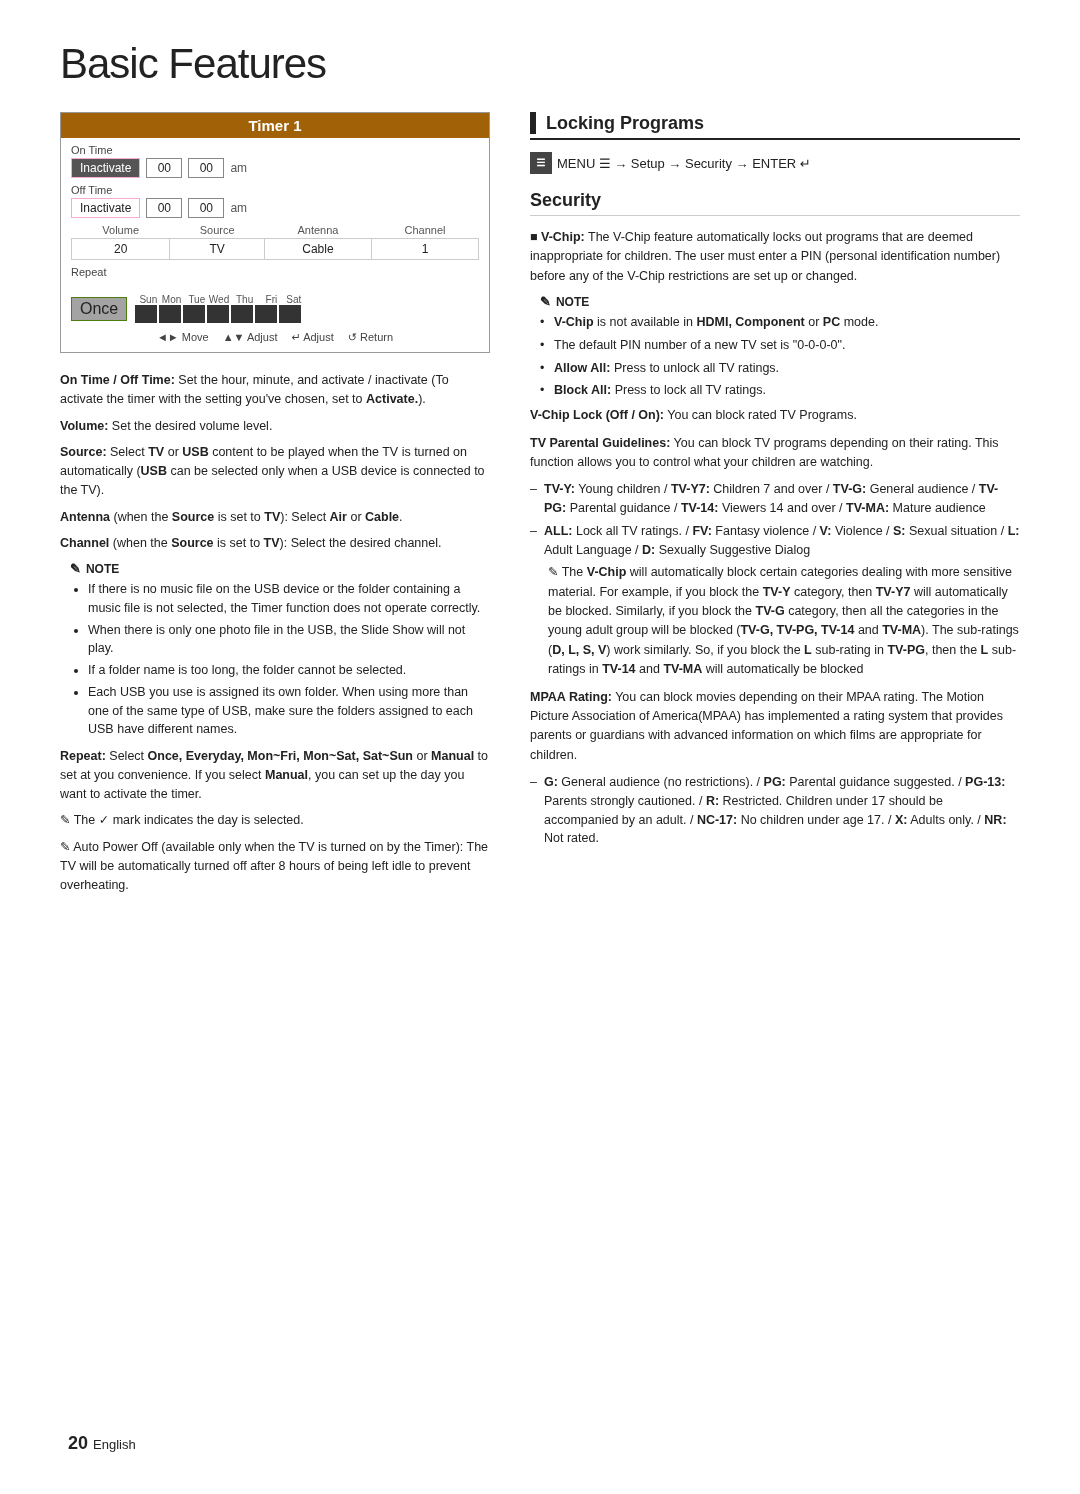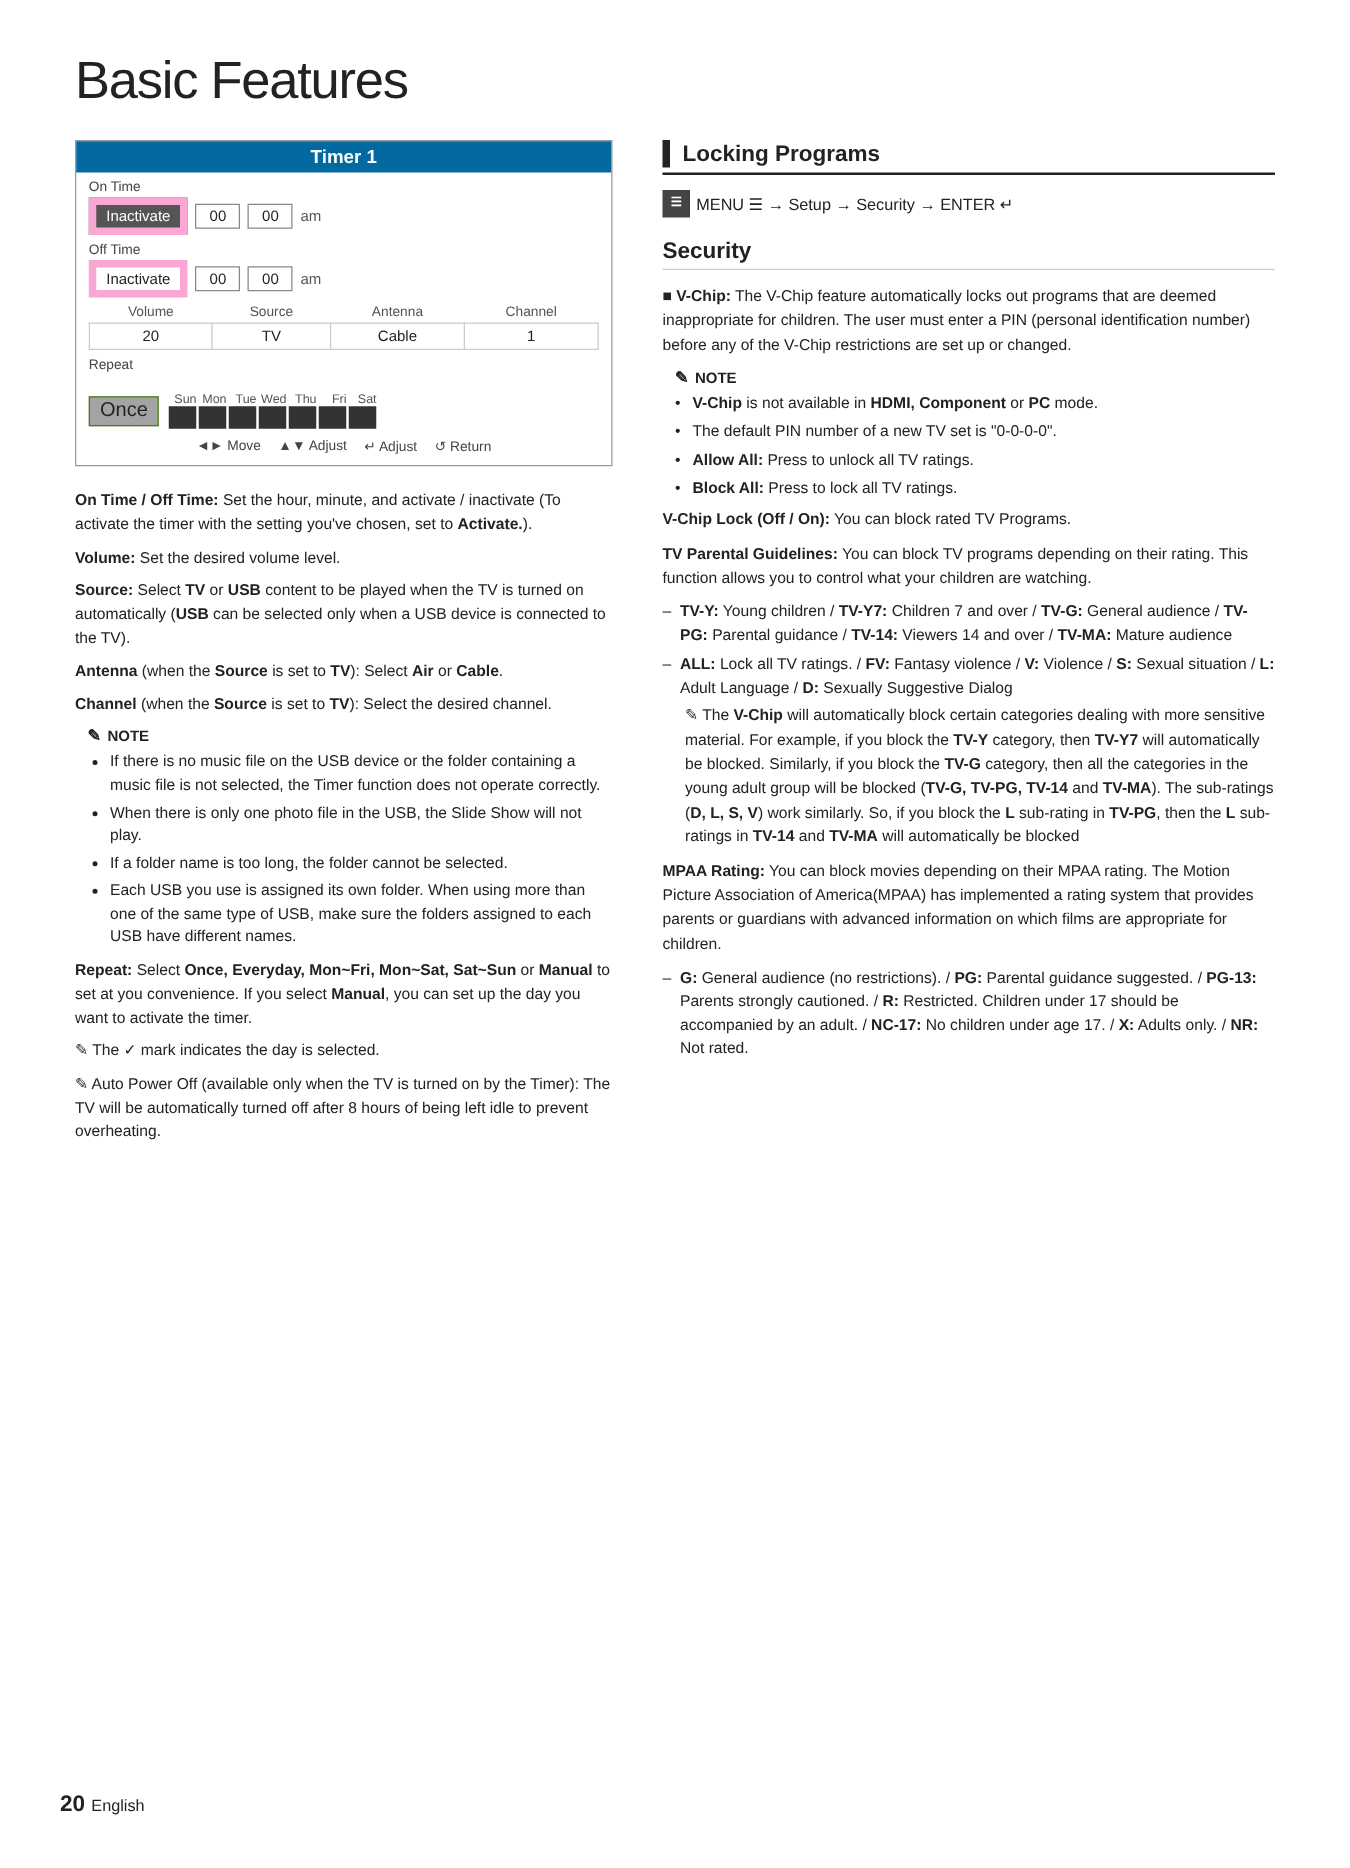--- a/index.html
+++ b/index.html
@@ -30,21 +30,21 @@
     .right-col {
       flex: 1;
     }
     
     .timer-box {
       border: 1px solid #999;
       padding: 0 0 8px 0;
       margin-bottom: 18px;
     }
     .timer-title {
-      background: #0369a1;
+      background: #a16207;
       color: #fff;
       text-align: center;
       font-size: 15px;
       font-weight: bold;
       padding: 4px 0;
       margin-bottom: 6px;
     }
     .timer-inner {
       padding: 0 10px;
     }
@@ -55,21 +55,21 @@
       margin-top: 6px;
     }
     .timer-fields {
       display: flex;
       align-items: center;
       gap: 6px;
       margin-bottom: 4px;
     }
     .timer-btn {
       background: #fff;
-      border: 6px solid #f9a8d4;
+      border: 1px solid #f9a8d4;
       padding: 2px 8px;
       font-size: 12px;
       min-width: 64px;
       text-align: center;
     }
     .timer-btn.active {
       background: #555;
       color: #fff;
     }
     .timer-num {
@@ -246,21 +246,21 @@
     }
     .right-note .note-list li {
       font-size: 12.5px;
     }
     .indented {
       margin-left: 18px;
     }
     .page-num {
       position: fixed;
       bottom: 40px;
-      left: 48px;
+      left: 68px;
       font-size: 18px;
       font-weight: bold;
       color: #222;
     }
     .page-num-label {
       font-size: 13px;
       font-weight: normal;
     }
     .vol-table {
       width: 100%;

